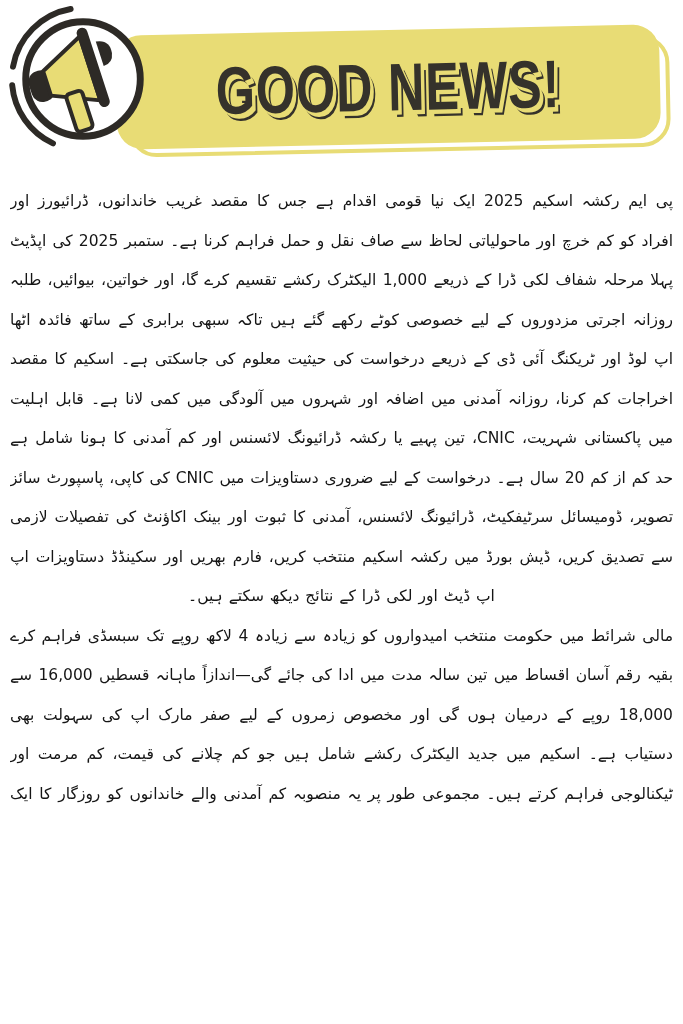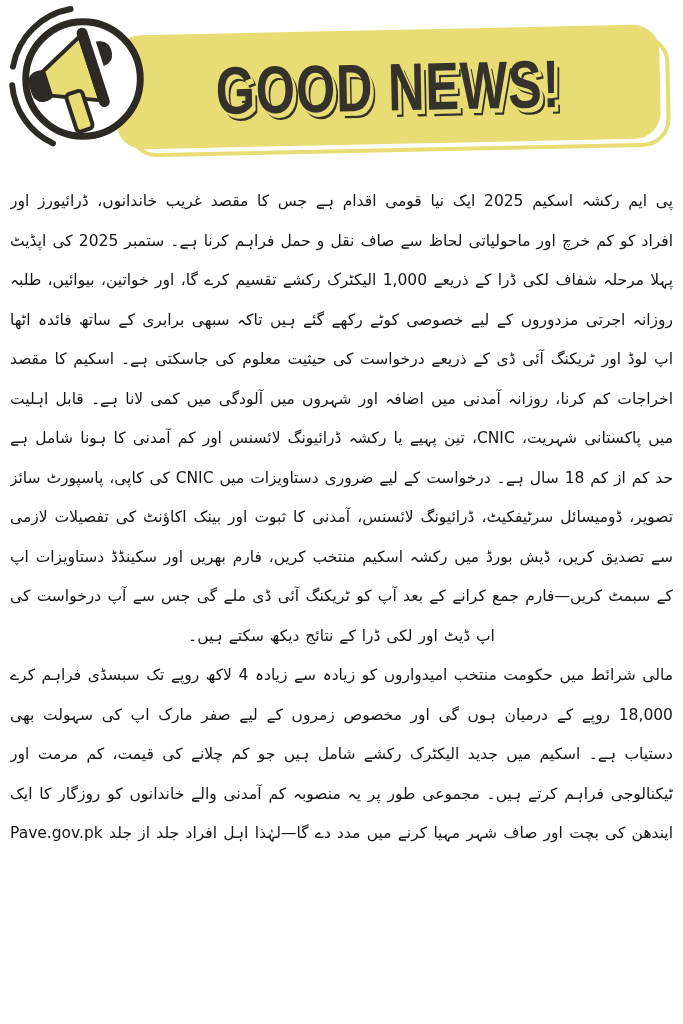--- a/index.html
+++ b/index.html
@@ -104,23 +104,22 @@
 </div>
 
 <div class="article">
     <div class="line">پی ایم رکشہ اسکیم 2025 ایک نیا قومی اقدام ہے جس کا مقصد غریب خاندانوں، ڈرائیورز اور روزگار خواہ</div>
     <div class="line">افراد کو کم خرچ اور ماحولیاتی لحاظ سے صاف نقل و حمل فراہم کرنا ہے۔ ستمبر 2025 کی اپڈیٹ کے تحت</div>
     <div class="line">پہلا مرحلہ شفاف لکی ڈرا کے ذریعے 1,000 الیکٹرک رکشے تقسیم کرے گا، اور خواتین، بیوائیں، طلبہ اور</div>
     <div class="line">روزانہ اجرتی مزدوروں کے لیے خصوصی کوٹے رکھے گئے ہیں تاکہ سبھی برابری کے ساتھ فائدہ اٹھا سکیں۔</div>
     <div class="line">اپ لوڈ اور ٹریکنگ آئی ڈی کے ذریعے درخواست کی حیثیت معلوم کی جاسکتی ہے۔ اسکیم کا مقصد ایندھن کے</div>
     <div class="line">اخراجات کم کرنا، روزانہ آمدنی میں اضافہ اور شہروں میں آلودگی میں کمی لانا ہے۔ قابل اہلیت بنیادی شرائط</div>
     <div class="line">میں پاکستانی شہریت، CNIC، تین پہیے یا رکشہ ڈرائیونگ لائسنس اور کم آمدنی کا ہونا شامل ہے جبکہ عمر</div>
-    <div class="line">حد کم از کم 18 سال ہے۔ درخواست کے لیے ضروری دستاویزات میں CNIC کی کاپی، پاسپورٹ سائز</div>
+    <div class="line">حد کم از کم 20 سال ہے۔ درخواست کے لیے ضروری دستاویزات میں CNIC کی کاپی، پاسپورٹ سائز</div>
     <div class="line">تصویر، ڈومیسائل سرٹیفکیٹ، ڈرائیونگ لائسنس، آمدنی کا ثبوت اور بینک اکاؤنٹ کی تفصیلات لازمی ہیں۔</div>
     <div class="line">سے تصدیق کریں، ڈیش بورڈ میں رکشہ اسکیم منتخب کریں، فارم بھریں اور سکینڈڈ دستاویزات اپ لوڈ کر</div>
-    <div class="line">کے سبمٹ کریں—فارم جمع کرانے کے بعد آپ کو ٹریکنگ آئی ڈی ملے گی جس سے آپ درخواست کی</div>
     <div class="line center">اپ ڈیٹ اور لکی ڈرا کے نتائج دیکھ سکتے ہیں۔</div>
     <div class="line">مالی شرائط میں حکومت منتخب امیدواروں کو زیادہ سے زیادہ 4 لاکھ روپے تک سبسڈی فراہم کرے گی، جبکہ</div>
+    <div class="line">بقیہ رقم آسان اقساط میں تین سالہ مدت میں ادا کی جائے گی—اندازاً ماہانہ قسطیں 16,000 سے</div>
     <div class="line">18,000 روپے کے درمیان ہوں گی اور مخصوص زمروں کے لیے صفر مارک اپ کی سہولت بھی</div>
     <div class="line">دستیاب ہے۔ اسکیم میں جدید الیکٹرک رکشے شامل ہیں جو کم چلانے کی قیمت، کم مرمت اور ماحول دوست</div>
     <div class="line">ٹیکنالوجی فراہم کرتے ہیں۔ مجموعی طور پر یہ منصوبہ کم آمدنی والے خاندانوں کو روزگار کا ایک پائیدار ذریعہ،</div>
-    <div class="line">ایندھن کی بچت اور صاف شہر مہیا کرنے میں مدد دے گا—لہٰذا اہل افراد جلد از جلد Pave.gov.pk</div>
   </div>
 
 </body></html>

